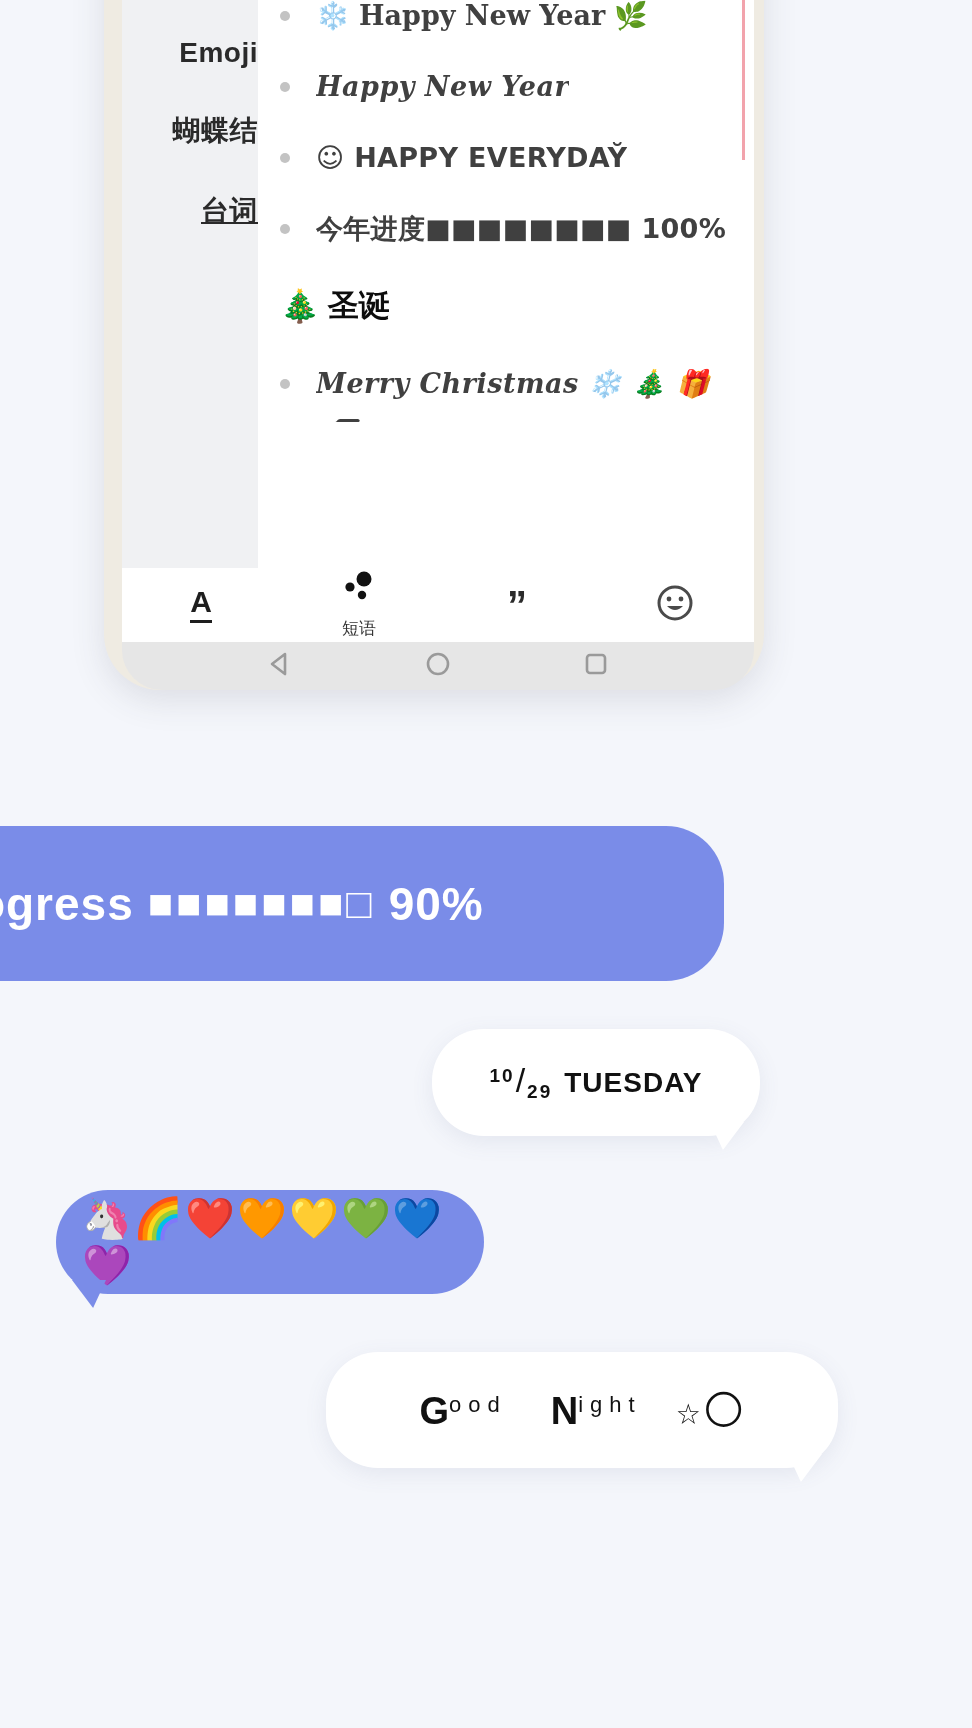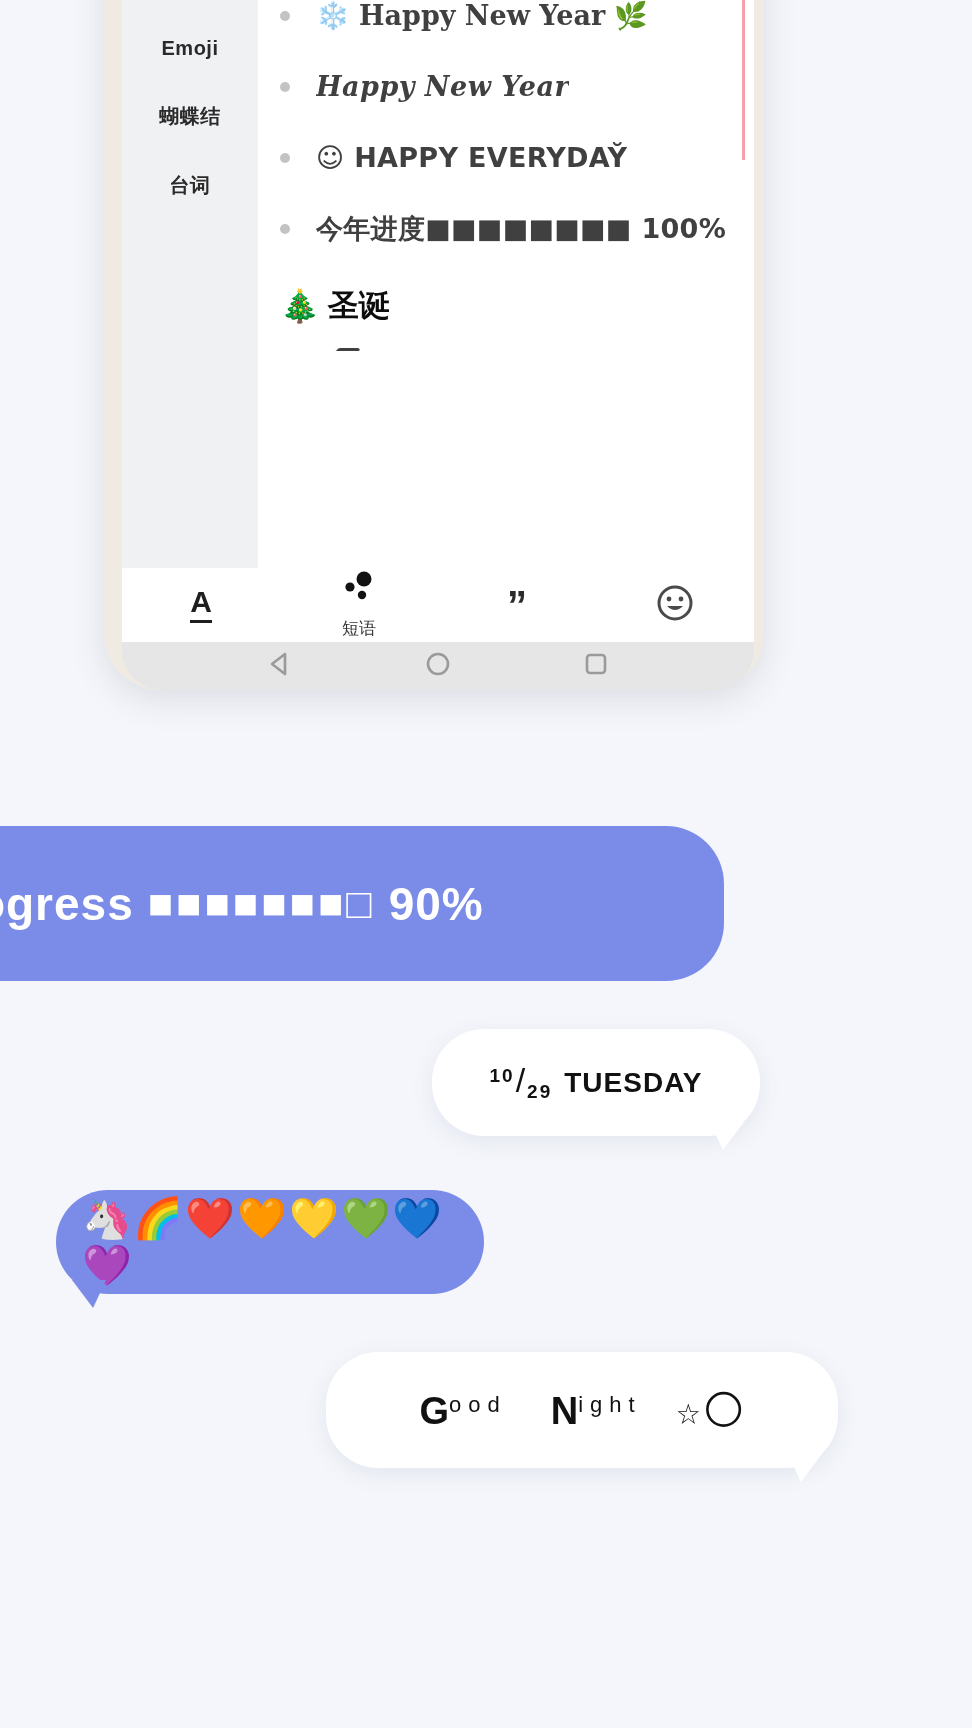--- a/index.html
+++ b/index.html
@@ -48,29 +48,29 @@
   #kb-sidebar {
     position: absolute;
     left: 0;
     top: 0;
     bottom: 0;
     width: 136px;
     background: #f0f1f3;
   }
   .sidebar-item {
     width: 100%;
-    text-align: center;
-    font-size: 20px;
+    text-align: right;
+    font-size: 28px;
     color: #2a2a2a;
     font-weight: 600;
     letter-spacing: .5px;
   }
   #kb-sidebar .sidebar-item:nth-child(1) { margin-top: 457px; }
   #kb-sidebar .sidebar-item:nth-child(2) { margin-top: 43px; }
-  #kb-sidebar .sidebar-item:nth-child(3) { margin-top: 42px; }
+  #kb-sidebar .sidebar-item:nth-child(3) { margin-top: 42px; text-decoration: underline; }
 
   
   #phrase-list {
     position: absolute;
     left: 136px;
     right: 0;
     top: 0;
     bottom: 0;
     background: #ffffff;
     padding-top: 400px;
@@ -290,20 +290,24 @@
       <div class="phrase-row">
         <span class="bullet"></span>
         <span class="phrase-text blocky">今年进度■■■■■■■■ 100%</span>
       </div>
 
       <div class="section-head">
         <span class="sh-emoji">🎄</span>
         <span class="sh-label">圣诞</span>
       </div>
 
+      <div class="phrase-row">
+        <span class="bullet"></span>
+        <span class="phrase-text script">Merry Christmas ❄️ 🎄 🎁</span>
+      </div>
 
       <div class="phrase-row clipped">
         <span class="phrase-text blocky">-- -            ☁</span>
       </div>
 
     </div>
 
     <div id="phone-red-edge"></div>
   </div>
 

